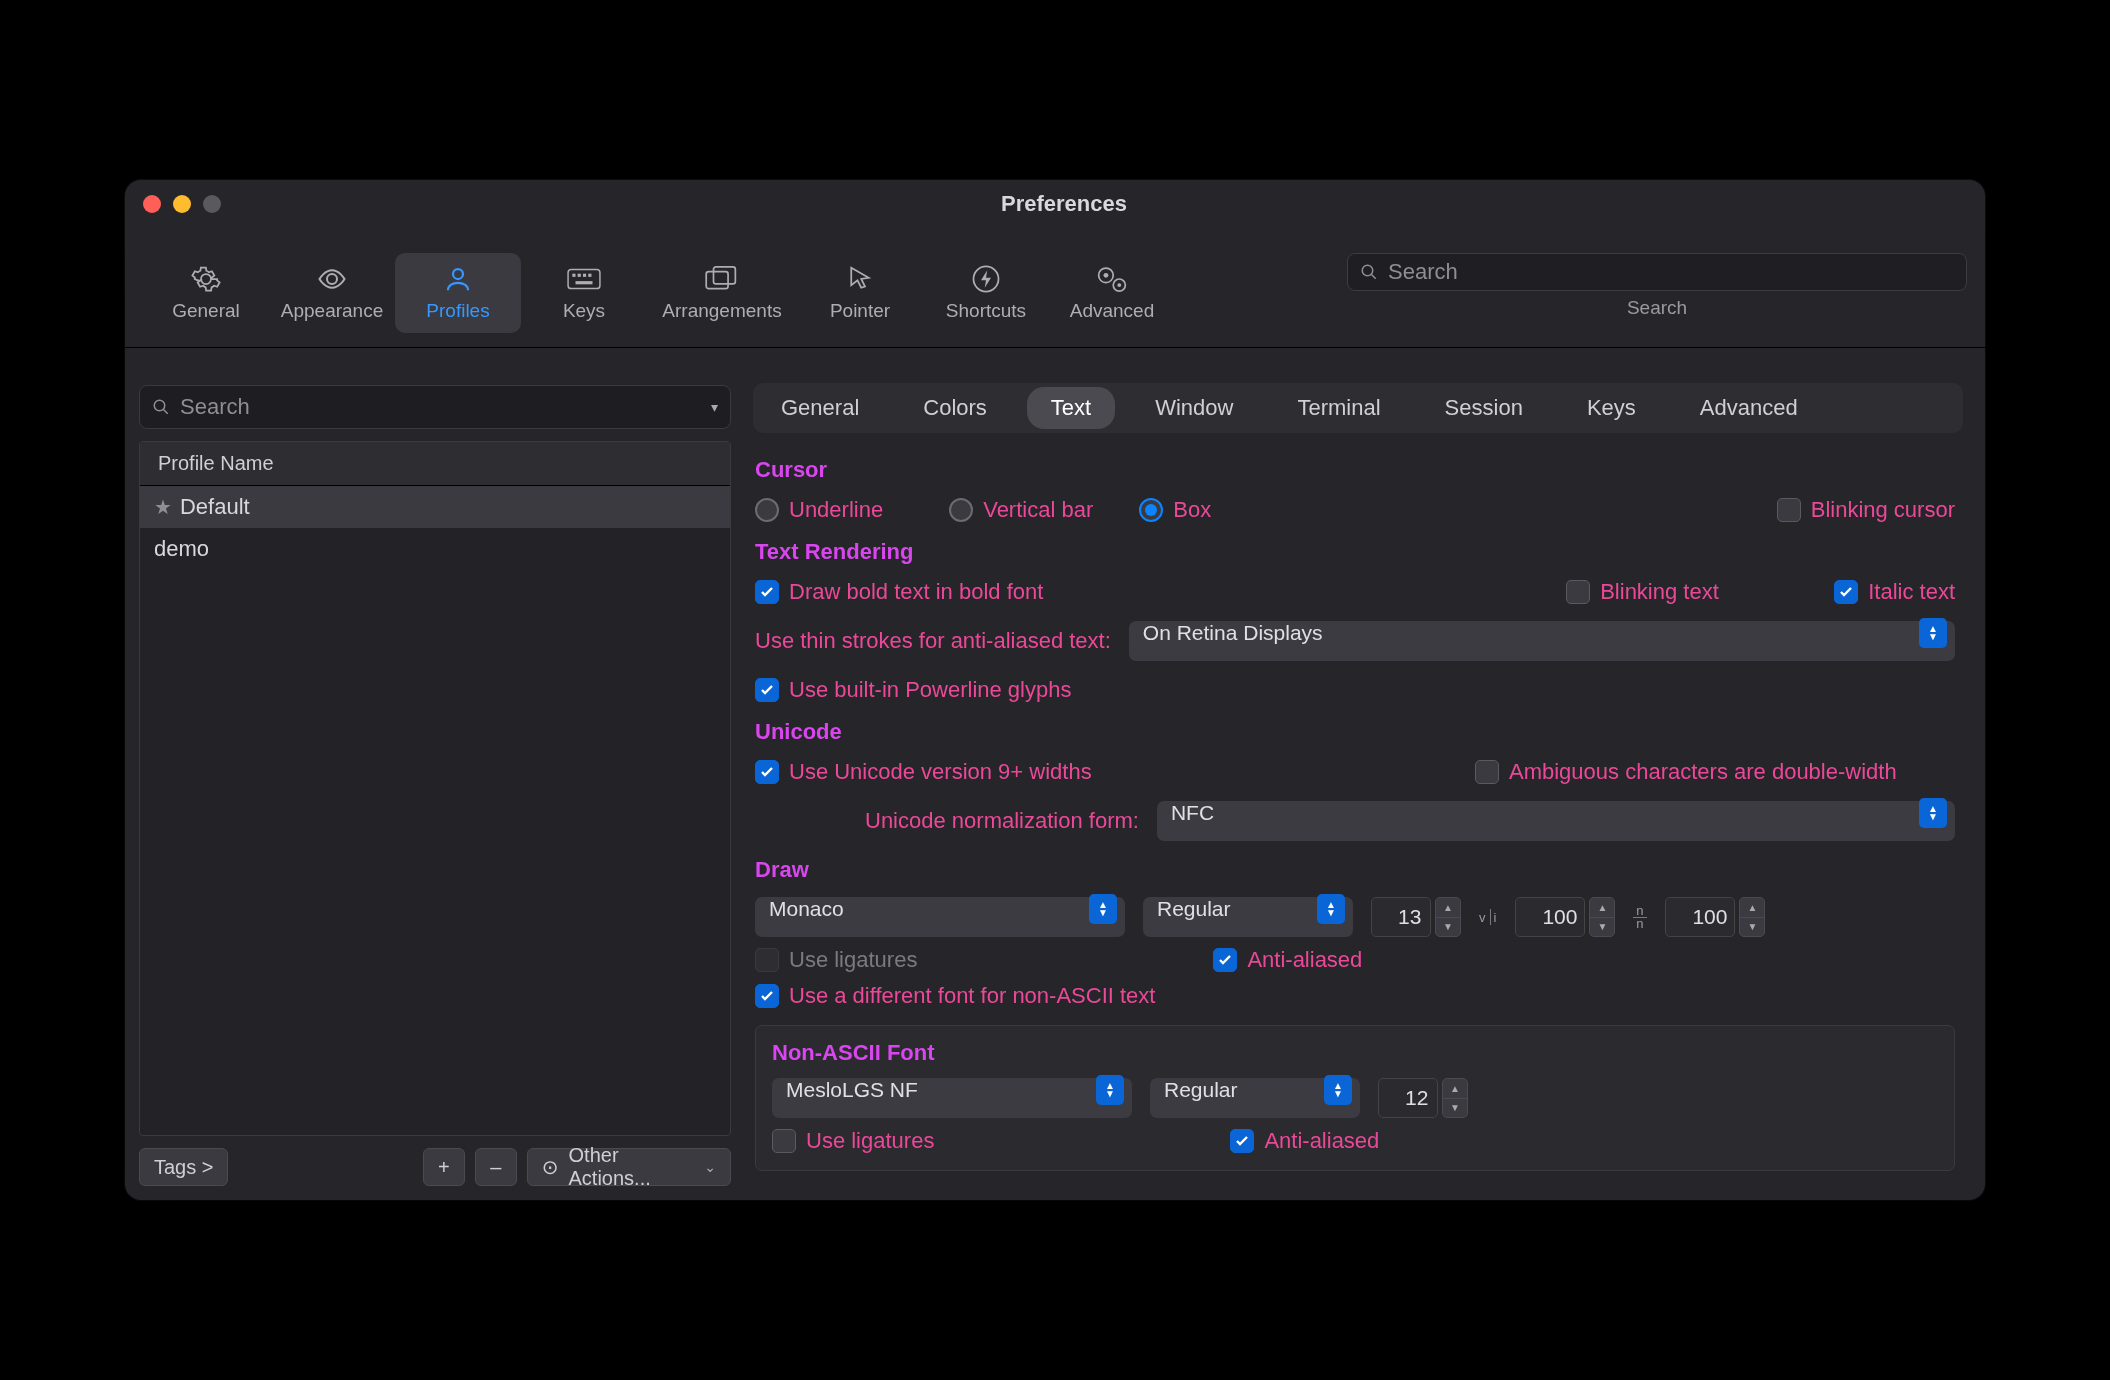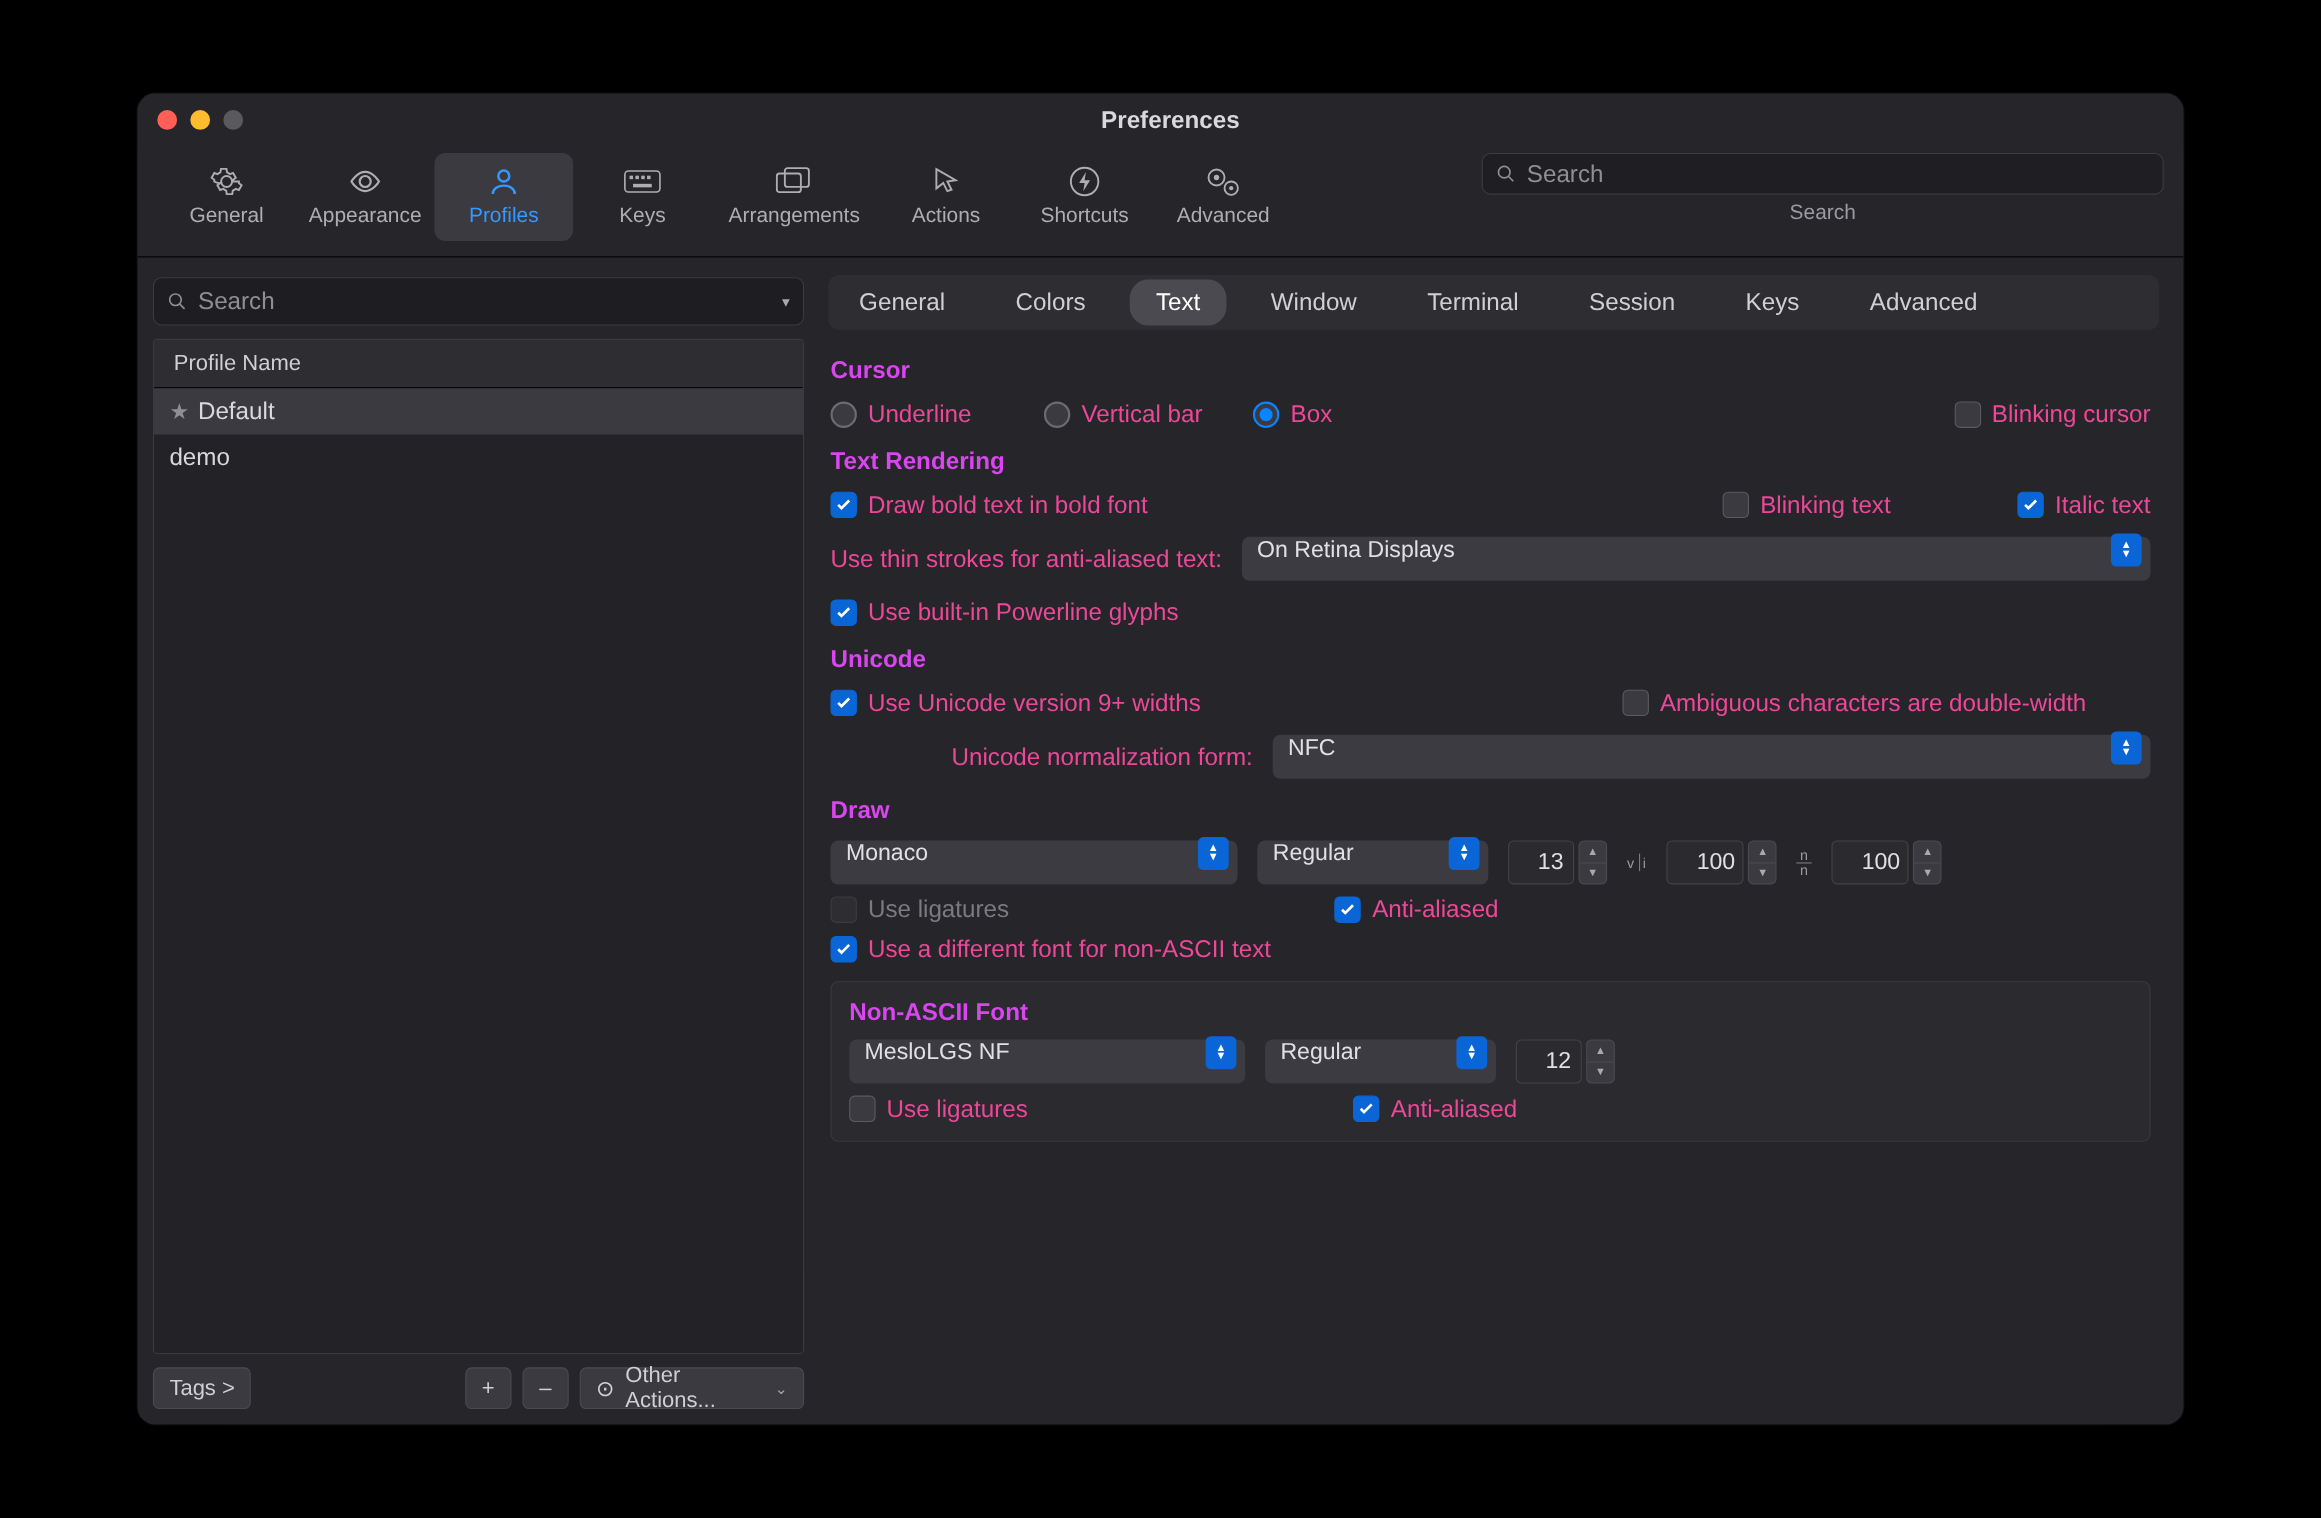--- a/index.html
+++ b/index.html
@@ -1,22 +1,23 @@
 <!DOCTYPE html>
 <html><head>
 <meta charset="utf-8">
 <style>
   * { box-sizing: border-box; margin: 0; padding: 0; }
   html, body { width: 2110px; height: 1380px; background: #000; font-family: -apple-system, "Helvetica Neue", Arial, sans-serif; }
   body { display: flex; align-items: center; justify-content: center; }
   .window {
-    width: 1860px; height: 1210px; background: #26262a; border-radius: 16px;
+    width: 1860px; height: 1020px; background: #26262a; border-radius: 16px;
     box-shadow: 0 40px 80px rgba(0,0,0,0.7), 0 0 0 1px rgba(255,255,255,0.06);
     display: flex; flex-direction: column; overflow: hidden;
     color: #c9c9cf;
+    gap: 19px;
   }
   .titlebar { display:flex; align-items:center; height:48px; padding:0 18px; }
   .traffic { display:flex; gap:12px; }
   .dot { width:18px; height:18px; border-radius:50%; }
   .dot.red { background:#ff5f57; } .dot.yellow { background:#febc2e; } .dot.gray { background:#5a5a5e; }
   .title { flex:1; text-align:center; font-size:22px; font-weight:600; color:#d8d8dd; margin-right:60px;}
   .toolbar { display:flex; align-items:flex-start; padding:6px 18px 14px 18px; border-bottom:1px solid #000; background:#26262a; }
   .tb-items { display:flex; gap:0; }
   .tb-item { display:flex; flex-direction:column; align-items:center; justify-content:center; width:126px; height:80px; border-radius:10px; color:#aeaeb2; font-size:19px; gap:6px; }
   .tb-item.sel { background:#3a3a40; color:#3698ff; }
@@ -120,21 +121,21 @@
         <svg viewBox="0 0 28 22">
             <rect x="1" y="5" width="18" height="14" rx="2" fill="none" stroke="currentColor" stroke-width="1.4"></rect>
             <rect x="7" y="1" width="18" height="14" rx="2" fill="none" stroke="currentColor" stroke-width="1.4"></rect>
           </svg>
         <span>Arrangements</span>
       </div>
       <div class="tb-item">
         <svg viewBox="0 0 24 24">
             <path d="M5 3l14 8-6 1 3 6-3 1-3-6-5 4z" fill="none" stroke="currentColor" stroke-width="1.4"></path>
           </svg>
-        <span>Actions</span>
+        <span>Pointer</span>
       </div>
       <div class="tb-item">
         <svg viewBox="0 0 24 24">
             <circle cx="12" cy="12" r="10" fill="none" stroke="currentColor" stroke-width="1.4"></circle>
             <path d="M13 5l-5 8h4l-1 6 5-8h-4z" fill="currentColor"></path>
           </svg>
         <span>Shortcuts</span>
       </div>
       <div class="tb-item">
         <svg viewBox="0 0 28 24">

